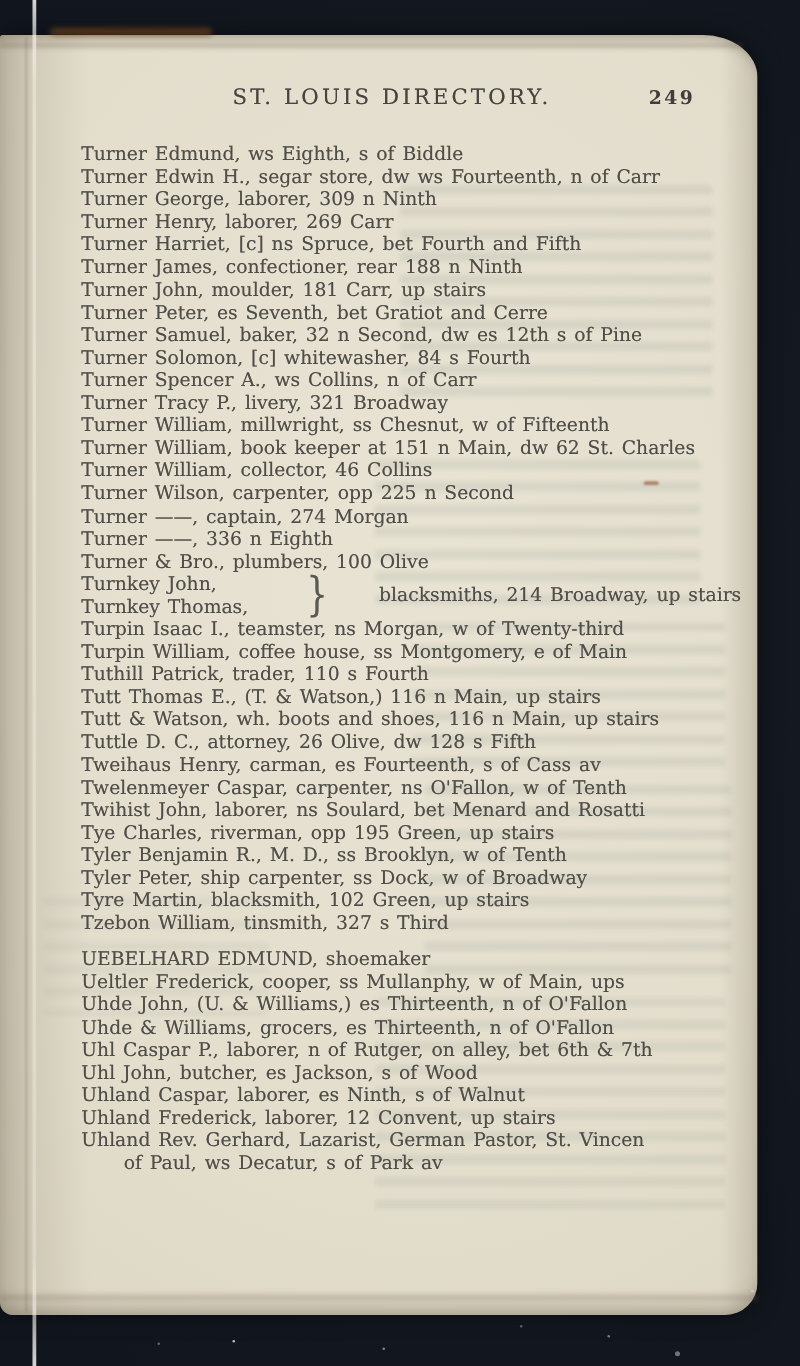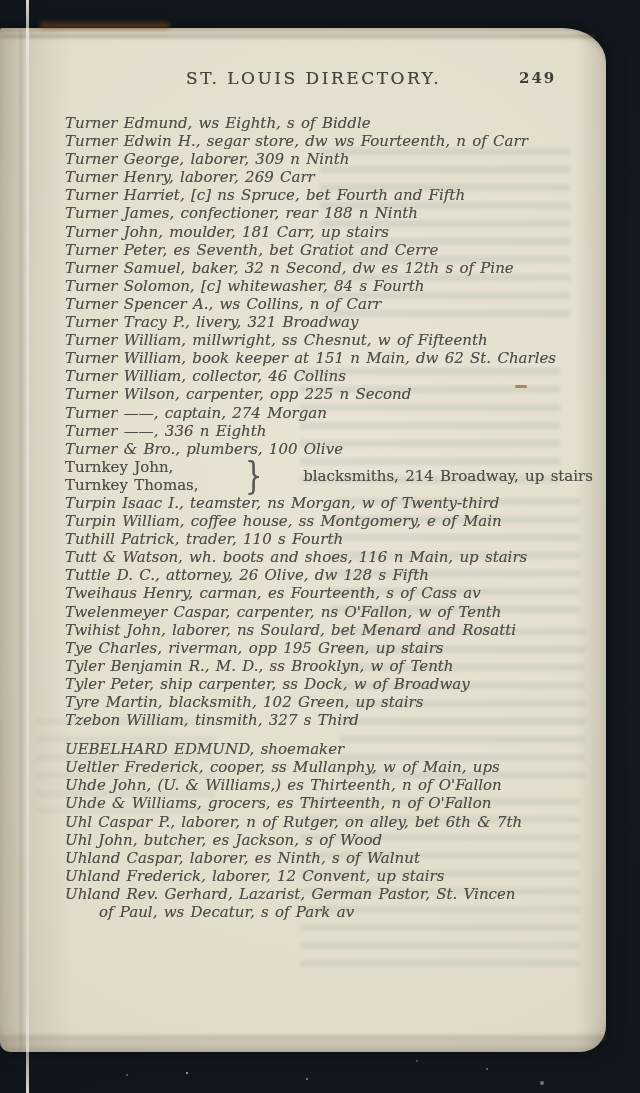--- a/index.html
+++ b/index.html
@@ -37,21 +37,21 @@
   }
   .page-number{
     position:absolute;left:492px;top:41px;z-index:3;
     font-size:15px;font-weight:bold;letter-spacing:2px;color:#3f3e3a;margin-left:27px;
   }
   .entries{
     position:absolute;left:65px;top:86px;width:528px;z-index:2;
     font-size:15px;line-height:18.1px;color:#4f4d48;word-spacing:1.5px;
     text-shadow:0 0 .4px rgba(82,80,74,.55);
   }
-  .entry{white-space:nowrap;font-style:italic;}
+  .entry{white-space:nowrap;}
   .entry-cont{margin-left:34px;white-space:nowrap;}
   .section-u{margin-top:11px;}
   .brace-row{display:flex;align-items:center;height:36.2px;justify-content:space-between;}
   .brace-names{width:141px;flex:0 0 141px;}
   .brace-name{white-space:nowrap;line-height:18.1px;}
   .brace-glyph{
     flex:0 0 auto;font-size:37px;line-height:36px;color:#5a5852;
     transform:scaleX(.72);font-weight:400;
   }
   .brace-shared{margin-left:2px;white-space:nowrap;}
@@ -136,20 +136,21 @@
             <div class="brace-names">
               <div class="brace-name">Turnkey John,</div>
               <div class="brace-name">Turnkey Thomas,</div>
             </div>
             <span class="brace-glyph">}</span>
             <span class="brace-shared">blacksmiths, 214 Broadway, up stairs</span>
           </div>
           <div class="entry"><span>Turpin Isaac I., teamster, ns Morgan, w of Twenty-third</span></div>
           <div class="entry"><span>Turpin William, coffee house, ss Montgomery, e of Main</span></div>
           <div class="entry"><span>Tuthill Patrick, trader, 110 s Fourth</span></div>
+          <div class="entry"><span>Tutt Thomas E., (T. &amp; Watson,) 116 n Main, up stairs</span></div>
           <div class="entry"><span>Tutt &amp; Watson, wh. boots and shoes, 116 n Main, up stairs</span></div>
           <div class="entry"><span>Tuttle D. C., attorney, 26 Olive, dw 128 s Fifth</span></div>
           <div class="entry"><span>Tweihaus Henry, carman, es Fourteenth, s of Cass av</span></div>
           <div class="entry"><span>Twelenmeyer Caspar, carpenter, ns O'Fallon, w of Tenth</span></div>
           <div class="entry"><span>Twihist John, laborer, ns Soulard, bet Menard and Rosatti</span></div>
           <div class="entry"><span>Tye Charles, riverman, opp 195 Green, up stairs</span></div>
           <div class="entry"><span>Tyler Benjamin R., M. D., ss Brooklyn, w of Tenth</span></div>
           <div class="entry"><span>Tyler Peter, ship carpenter, ss Dock, w of Broadway</span></div>
           <div class="entry"><span>Tyre Martin, blacksmith, 102 Green, up stairs</span></div>
           <div class="entry"><span>Tzebon William, tinsmith, 327 s Third</span></div>

